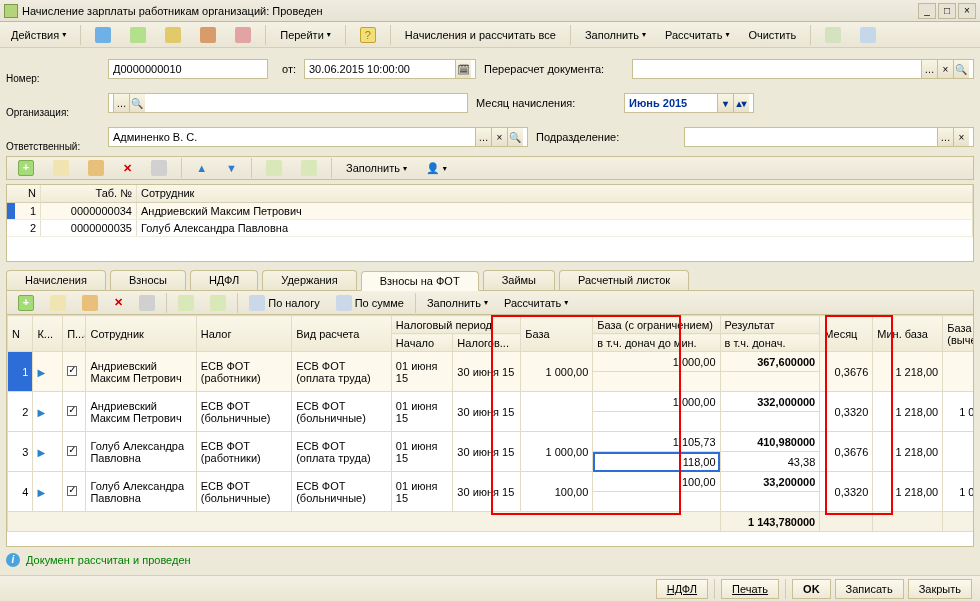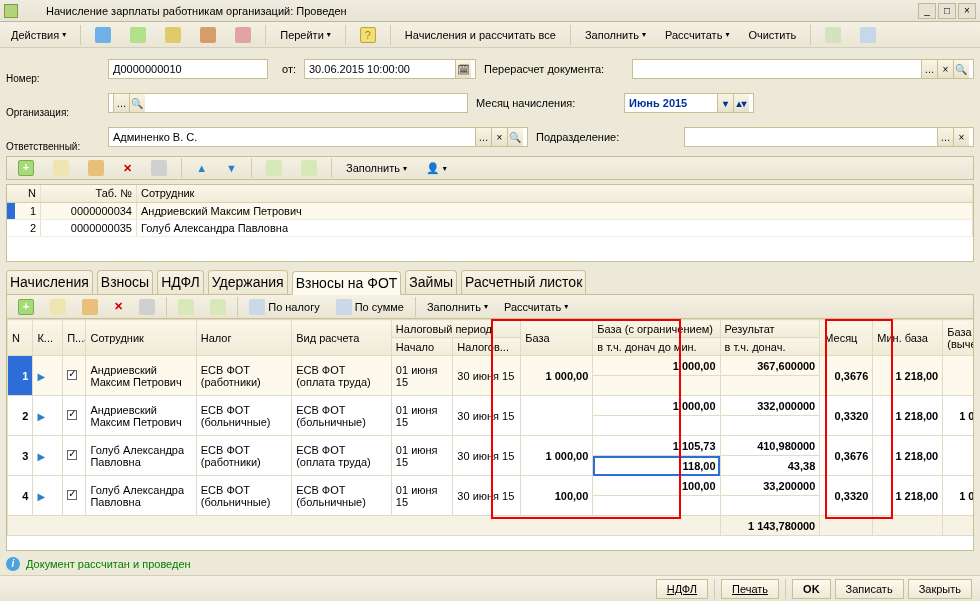--- a/index.html
+++ b/index.html
@@ -13,21 +13,20 @@
     overflow: hidden;
     color: #000;
   }
   .titlebar {
     background: linear-gradient(#f0ede0, #e6e2d4);
     height: 22px;
     display: flex;
     align-items: center;
     padding: 4px 4px;
     border-bottom: 1px solid #bfb99b;
-    gap: 24px;
   }
   .title-icon {
     width: 14px; height: 14px;
     background: #b5d47a;
     border: 1px solid #7a9b4a;
     margin-right: 4px;
   }
   .titlebar .wc { margin-left: auto; display: flex; gap: 2px; }
   .wc .btn { width: 18px; height: 16px; background: #e6e2d4; border: 1px solid #bfb99b; text-align: center; font-size: 10px; line-height: 14px; cursor: pointer; }
   .toolbar {
@@ -88,22 +87,22 @@
   .c-n { width: 34px; text-align: right; }
   .c-tab { width: 96px; text-align: right; }
   .c-sot { flex: 1; }
   .bluebar { width: 8px; background: #2c6dd8; }
   .tabs { display: flex; gap: 4px; margin-top: 8px; border-bottom: 1px solid #c8bf94; }
   .tab {
     background: linear-gradient(#f7f3e4,#ece7d2);
     border: 1px solid #c8bf94;
     border-bottom: none;
     border-radius: 4px 4px 0 0;
-    padding: 3px 3px;
-    font-size: 14px;
+    padding: 3px 18px;
+    font-size: 11px;
     cursor: pointer;
   }
   .tab.active { background: #fdfbf0; font-weight: normal; position: relative; top: 1px; border-bottom: 1px solid #fdfbf0; }
   .subtoolbar {
     display: flex; align-items: center;
     background: linear-gradient(#f4f1e4,#eae5d4);
     border: 1px solid #c8bf94; border-top: none;
     height: 24px; padding: 0 4px; gap: 2px;
   }
   .grid-wrap {
@@ -118,21 +117,21 @@
   table.grid th, table.grid td {
     border: 1px solid #e0dbc4;
     font-size: 11px;
     padding: 2px 4px;
     vertical-align: middle;
     overflow: hidden;
     height: 18px;
   }
   table.grid th { background: linear-gradient(#faf7ea,#f0ebd6); font-weight: normal; text-align: left; }
   table.grid td { height: 20px; }
-  .rgt { text-align: right; font-weight: bold; }
+  .rgt { text-align: right; }
   .bold { font-weight: bold; }
   .row-icon { color: #2c82c9; font-size: 10px; }
   .chk { width: 10px; height: 10px; border: 1px solid #666; display: inline-block; position: relative; background: #fff; }
   .chk::after { content: "✓"; position: absolute; top: -3px; left: 0px; font-size: 10px; color: #000; }
   .red-box { position: absolute; border: 2px solid #e00; pointer-events: none; }
   .blue-cell { outline: 2px solid #2c6dd8; outline-offset: -2px; }
   .footer-note { display: flex; align-items: center; gap: 6px; margin-top: 6px; color: #008000; }
   .info-icon { width: 14px; height: 14px; border-radius: 50%; background: #4aa3df; color: #fff; font-size: 10px; text-align: center; line-height: 14px; font-style: italic; font-weight: bold; }
   .bottom-bar {
     position: absolute;

